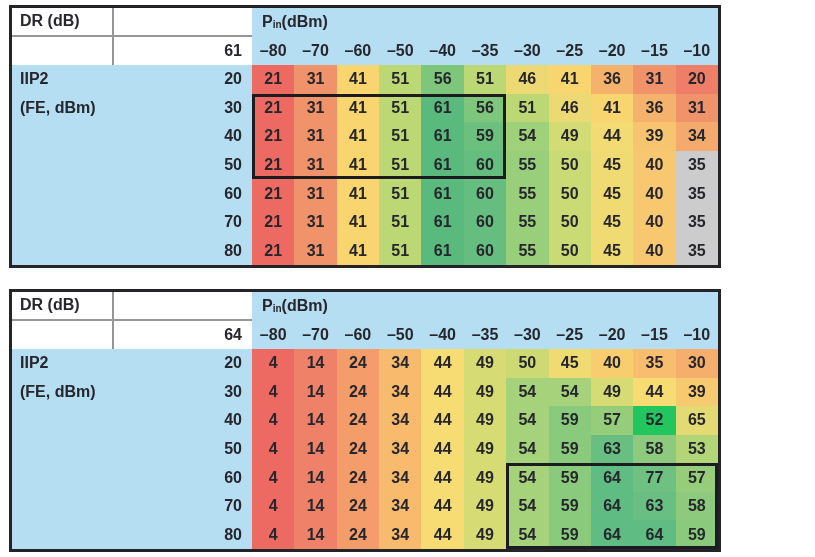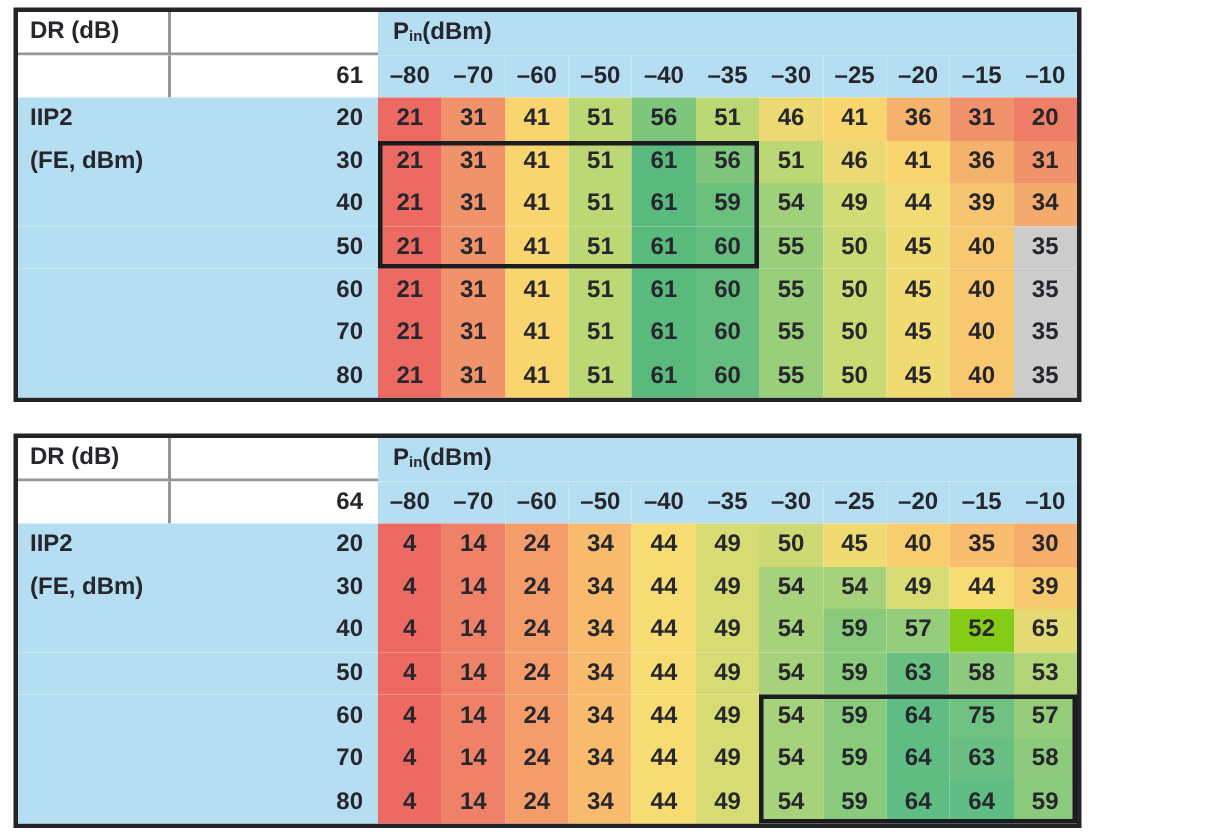--- a/index.html
+++ b/index.html
@@ -210,21 +210,21 @@
       <div class="c blue rowhead" style="grid-area: 5 / 2;">40</div>
       <div class="c " style="grid-area: 5 / 3; background: rgb(237, 106, 99);">4</div>
       <div class="c " style="grid-area: 5 / 4; background: rgb(239, 129, 104);">14</div>
       <div class="c " style="grid-area: 5 / 5; background: rgb(244, 157, 107);">24</div>
       <div class="c " style="grid-area: 5 / 6; background: rgb(248, 187, 110);">34</div>
       <div class="c " style="grid-area: 5 / 7; background: rgb(246, 220, 114);">44</div>
       <div class="c " style="grid-area: 5 / 8; background: rgb(214, 219, 115);">49</div>
       <div class="c " style="grid-area: 5 / 9; background: rgb(165, 210, 122);">54</div>
       <div class="c " style="grid-area: 5 / 10; background: rgb(137, 202, 124);">59</div>
       <div class="c " style="grid-area: 5 / 11; background: rgb(149, 205, 123);">57</div>
-      <div class="c " style="grid-area: 5 / 12; background: #84cc16; text-align: center;">52</div>
+      <div class="c " style="grid-area: 5 / 12; background: #22c55e; text-align: center;">52</div>
       <div class="c " style="grid-area: 5 / 13; background: rgb(228, 218, 115);">65</div>
       <div class="c blue serieslab" style="grid-area: 6 / 1;"></div>
       <div class="c blue rowhead" style="grid-area: 6 / 2;">50</div>
       <div class="c " style="grid-area: 6 / 3; background: rgb(237, 106, 99);">4</div>
       <div class="c " style="grid-area: 6 / 4; background: rgb(239, 129, 104);">14</div>
       <div class="c " style="grid-area: 6 / 5; background: rgb(244, 157, 107);">24</div>
       <div class="c " style="grid-area: 6 / 6; background: rgb(248, 187, 110);">34</div>
       <div class="c " style="grid-area: 6 / 7; background: rgb(246, 220, 114);">44</div>
       <div class="c " style="grid-area: 6 / 8; background: rgb(214, 219, 115);">49</div>
       <div class="c " style="grid-area: 6 / 9; background: rgb(165, 210, 122);">54</div>
@@ -236,21 +236,21 @@
       <div class="c blue rowhead" style="grid-area: 7 / 2;">60</div>
       <div class="c " style="grid-area: 7 / 3; background: rgb(237, 106, 99);">4</div>
       <div class="c " style="grid-area: 7 / 4; background: rgb(239, 129, 104);">14</div>
       <div class="c " style="grid-area: 7 / 5; background: rgb(244, 157, 107);">24</div>
       <div class="c " style="grid-area: 7 / 6; background: rgb(248, 187, 110);">34</div>
       <div class="c " style="grid-area: 7 / 7; background: rgb(246, 220, 114);">44</div>
       <div class="c " style="grid-area: 7 / 8; background: rgb(214, 219, 115);">49</div>
       <div class="c " style="grid-area: 7 / 9; background: rgb(165, 210, 122);">54</div>
       <div class="c " style="grid-area: 7 / 10; background: rgb(137, 202, 124);">59</div>
       <div class="c " style="grid-area: 7 / 11; background: rgb(95, 188, 130);">64</div>
-      <div class="c " style="grid-area: 7 / 12; background: rgb(110, 193, 128);">75</div>
+      <div class="c " style="grid-area: 7 / 12; background: rgb(110, 193, 128);">77</div>
       <div class="c " style="grid-area: 7 / 13; background: rgb(149, 205, 123);">57</div>
       <div class="c blue serieslab" style="grid-area: 8 / 1;"></div>
       <div class="c blue rowhead" style="grid-area: 8 / 2;">70</div>
       <div class="c " style="grid-area: 8 / 3; background: rgb(237, 106, 99);">4</div>
       <div class="c " style="grid-area: 8 / 4; background: rgb(239, 129, 104);">14</div>
       <div class="c " style="grid-area: 8 / 5; background: rgb(244, 157, 107);">24</div>
       <div class="c " style="grid-area: 8 / 6; background: rgb(248, 187, 110);">34</div>
       <div class="c " style="grid-area: 8 / 7; background: rgb(246, 220, 114);">44</div>
       <div class="c " style="grid-area: 8 / 8; background: rgb(214, 219, 115);">49</div>
       <div class="c " style="grid-area: 8 / 9; background: rgb(165, 210, 122);">54</div>

